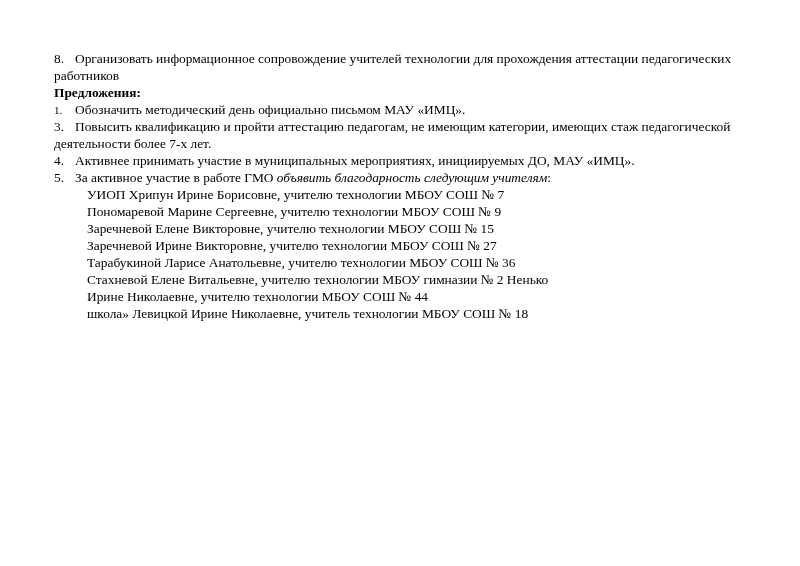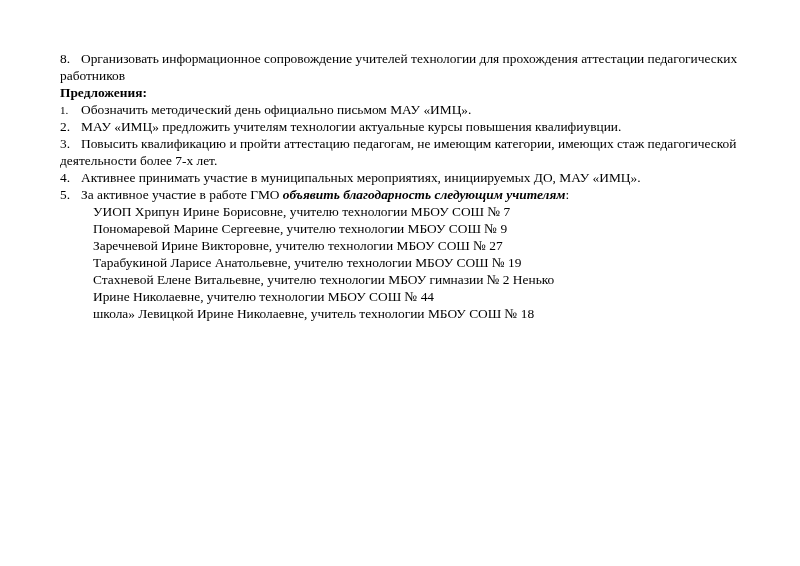--- a/index.html
+++ b/index.html
@@ -15,69 +15,68 @@
     color: #000000;
     font-family: "Liberation Serif", "DejaVu Serif", serif;
     font-size: 13.4px;
     overflow: hidden;
   }
   .content {
     position: absolute;
     left: 54px;
     top: 50px;
     width: 700px;
-    margin-left: 6px;
   }
   .line {
     height: 17px;
     line-height: 17px;
     white-space: nowrap;
   }
   .num {
     display: inline-block;
     width: 21px;
   }
   .num.small {
     font-size: 11px;
   }
   .bold {
     font-weight: bold;
   }
   .bold-italic {
-    font-weight: bold;
+    font-weight: normal;
     font-style: italic;
   }
   .teacher {
     padding-left: 33px;
   }
 </style>
 </head>
 <body>
 
 <div class="page">
   <div class="content">
 
     <div class="line"><span class="num">8.</span><span>Организовать информационное сопровождение учителей технологии для прохождения аттестации педагогических</span></div>
     <div class="line">работников</div>
 
     <div class="line bold">Предложения:</div>
 
     <div class="line"><span class="num small">1.</span><span>Обозначить методический день официально письмом МАУ «ИМЦ».</span></div>
 
-    <div class="line"><span class="num">2.</span><span>МАУ «ИМЦ» предложить учителям технологии актуальные курсы повышения квалифиувции.</span></div>
 
     <div class="line"><span class="num">3.</span><span>Повысить квалификацию и пройти аттестацию педагогам, не имеющим категории, имеющих стаж педагогической</span></div>
     <div class="line">деятельности более 7-х лет.</div>
 
     <div class="line"><span class="num">4.</span><span>Активнее принимать участие в муниципальных мероприятиях, инициируемых ДО, МАУ «ИМЦ».</span></div>
 
     <div class="line"><span class="num">5.</span><span>За активное участие в работе ГМО </span><span class="bold-italic">объявить благодарность следующим учителям</span><span>:</span></div>
 
     <div class="line teacher">УИОП Хрипун Ирине Борисовне, учителю технологии МБОУ СОШ № 7</div>
     <div class="line teacher">Пономаревой Марине Сергеевне, учителю технологии МБОУ СОШ № 9</div>
+    <div class="line teacher">Заречневой Елене Викторовне, учителю технологии МБОУ СОШ № 15</div>
     <div class="line teacher">Заречневой Ирине Викторовне, учителю технологии МБОУ СОШ № 27</div>
-    <div class="line teacher">Тарабукиной Ларисе Анатольевне, учителю технологии МБОУ СОШ № 19</div>
+    <div class="line teacher">Тарабукиной Ларисе Анатольевне, учителю технологии МБОУ СОШ № 36</div>
     <div class="line teacher">Стахневой Елене Витальевне, учителю технологии МБОУ гимназии № 2 Ненько</div>
     <div class="line teacher">Ирине Николаевне, учителю технологии МБОУ СОШ № 44</div>
     <div class="line teacher">школа» Левицкой Ирине Николаевне, учитель технологии МБОУ СОШ № 18</div>
 
   </div>
 </div>
 
 </body></html>

